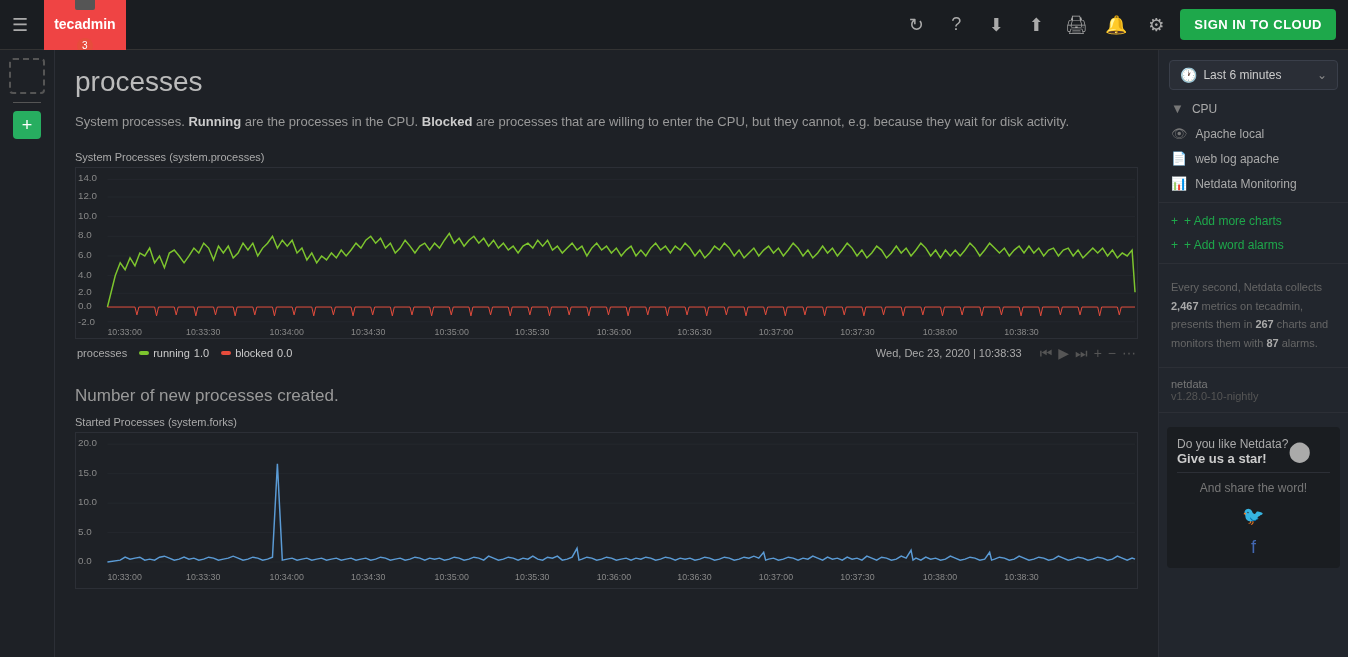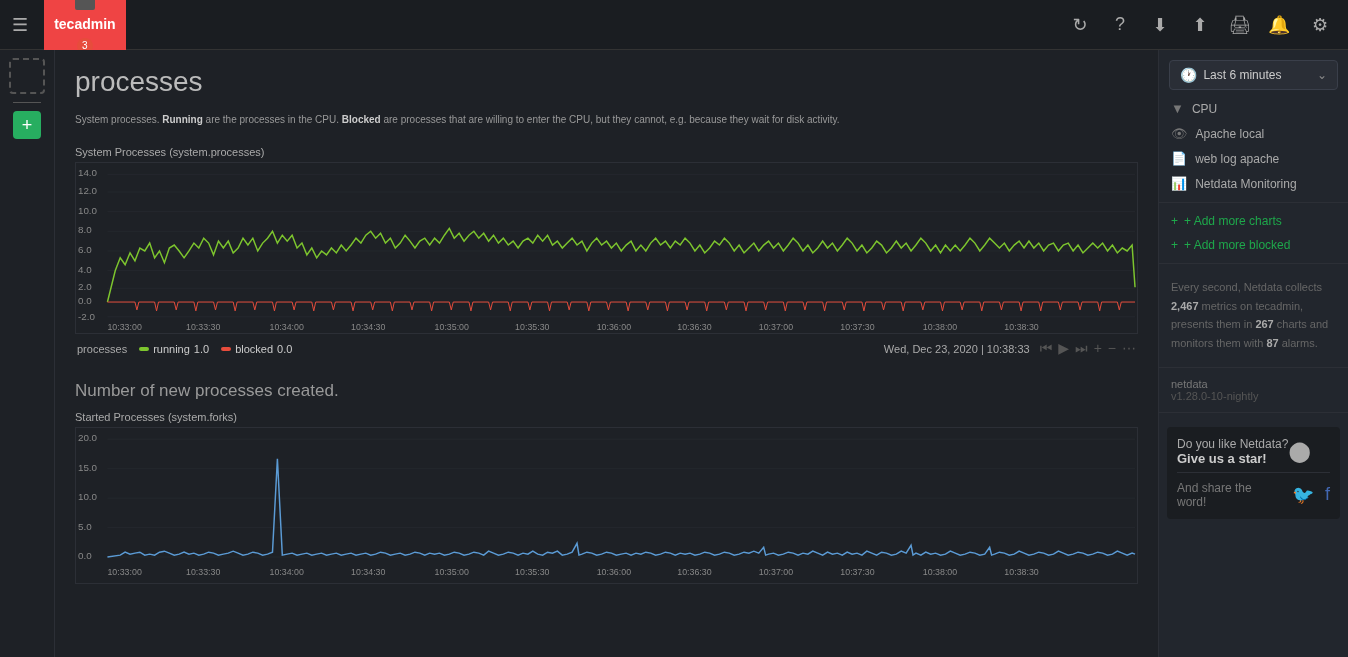--- a/index.html
+++ b/index.html
@@ -134,21 +134,21 @@
       background: #1e2126;
     }
     .page-title {
       font-size: 28px;
       color: #bbb;
       font-weight: 300;
       margin-bottom: 14px;
     }
     .description {
       color: #999;
-      font-size: 10px;
+      font-size: 13px;
       margin-bottom: 18px;
       line-height: 1.6;
     }
     .description strong { color: #ccc; }
 
     
     .chart-section {
       margin-bottom: 20px;
     }
     .chart-title {
@@ -270,20 +270,21 @@
     .github-icon {
       font-size: 20px;
       color: #aaa;
       cursor: pointer;
     }
     .share-row {
       display: flex;
       align-items: center;
       gap: 10px;
       margin-top: 8px;
+      flex-direction: column;
     }
     .share-text { font-size: 12px; color: #777; }
     .social-icon { font-size: 18px; color: #aaa; cursor: pointer; }
     .twitter-icon { color: #1da1f2; }
     .facebook-icon { color: #4267b2; }
 
     
     .y-label { font-size: 10px; fill: #888; }
   </style>
 </head>
@@ -297,20 +298,21 @@
     <span class="topnav-badge">3</span>
   </div>
   <div class="topnav-spacer"></div>
   <div class="topnav-icon-btn" title="Refresh">↻</div>
   <div class="topnav-icon-btn" title="Help">?</div>
   <div class="topnav-icon-btn" title="Download">⬇</div>
   <div class="topnav-icon-btn" title="Upload">⬆</div>
   <div class="topnav-icon-btn" title="Print">🖨</div>
   <div class="topnav-icon-btn" title="Notifications">🔔</div>
   <div class="topnav-icon-btn" title="Settings">⚙</div>
+  <button class="sign-in-btn">SIGN IN TO CLOUD</button>
 </div>
 
 <div class="main-layout">
 
   <div class="left-sidebar">
     <div class="sidebar-dashed-box"></div>
     <div class="sidebar-divider"></div>
     <div class="sidebar-add-btn">+</div>
   </div>
 
@@ -405,21 +407,21 @@
             <div class="legend-dot legend-running"></div>
             <span>running</span>
             <span>1.0</span>
           </div>
           <div class="legend-item">
             <div class="legend-dot legend-blocked"></div>
             <span>blocked</span>
             <span>0.0</span>
           </div>
         </div>
-        <div style="display:flex;align-items:center;gap:10px;">
+        <div style="display:flex;align-items:center;gap:18px;">
           <span class="chart-timestamp">Wed, Dec 23, 2020 | 10:38:33</span>
           <div class="chart-controls">
             <span>⏮</span>
             <span>▶</span>
             <span>⏭</span>
             <span>+</span>
             <span>−</span>
             <span>⋯</span>
           </div>
         </div>
@@ -511,21 +513,21 @@
     </div>
 
     <hr class="panel-divider">
 
     <div class="add-item">
       <span>+</span>
       <span>+ Add more charts</span>
     </div>
     <div class="add-item">
       <span>+</span>
-      <span>+ Add more blocked</span>
+      <span>+ Add word alarms</span>
     </div>
 
     <hr class="panel-divider">
 
     <div class="info-text">
       Every second, Netdata collects <span class="highlight">2,467</span> metrics on tecadmin, presents them in <span class="highlight">267</span> charts and monitors them with <span class="highlight">87</span> alarms.
     </div>
 
     <hr class="panel-divider">
 

